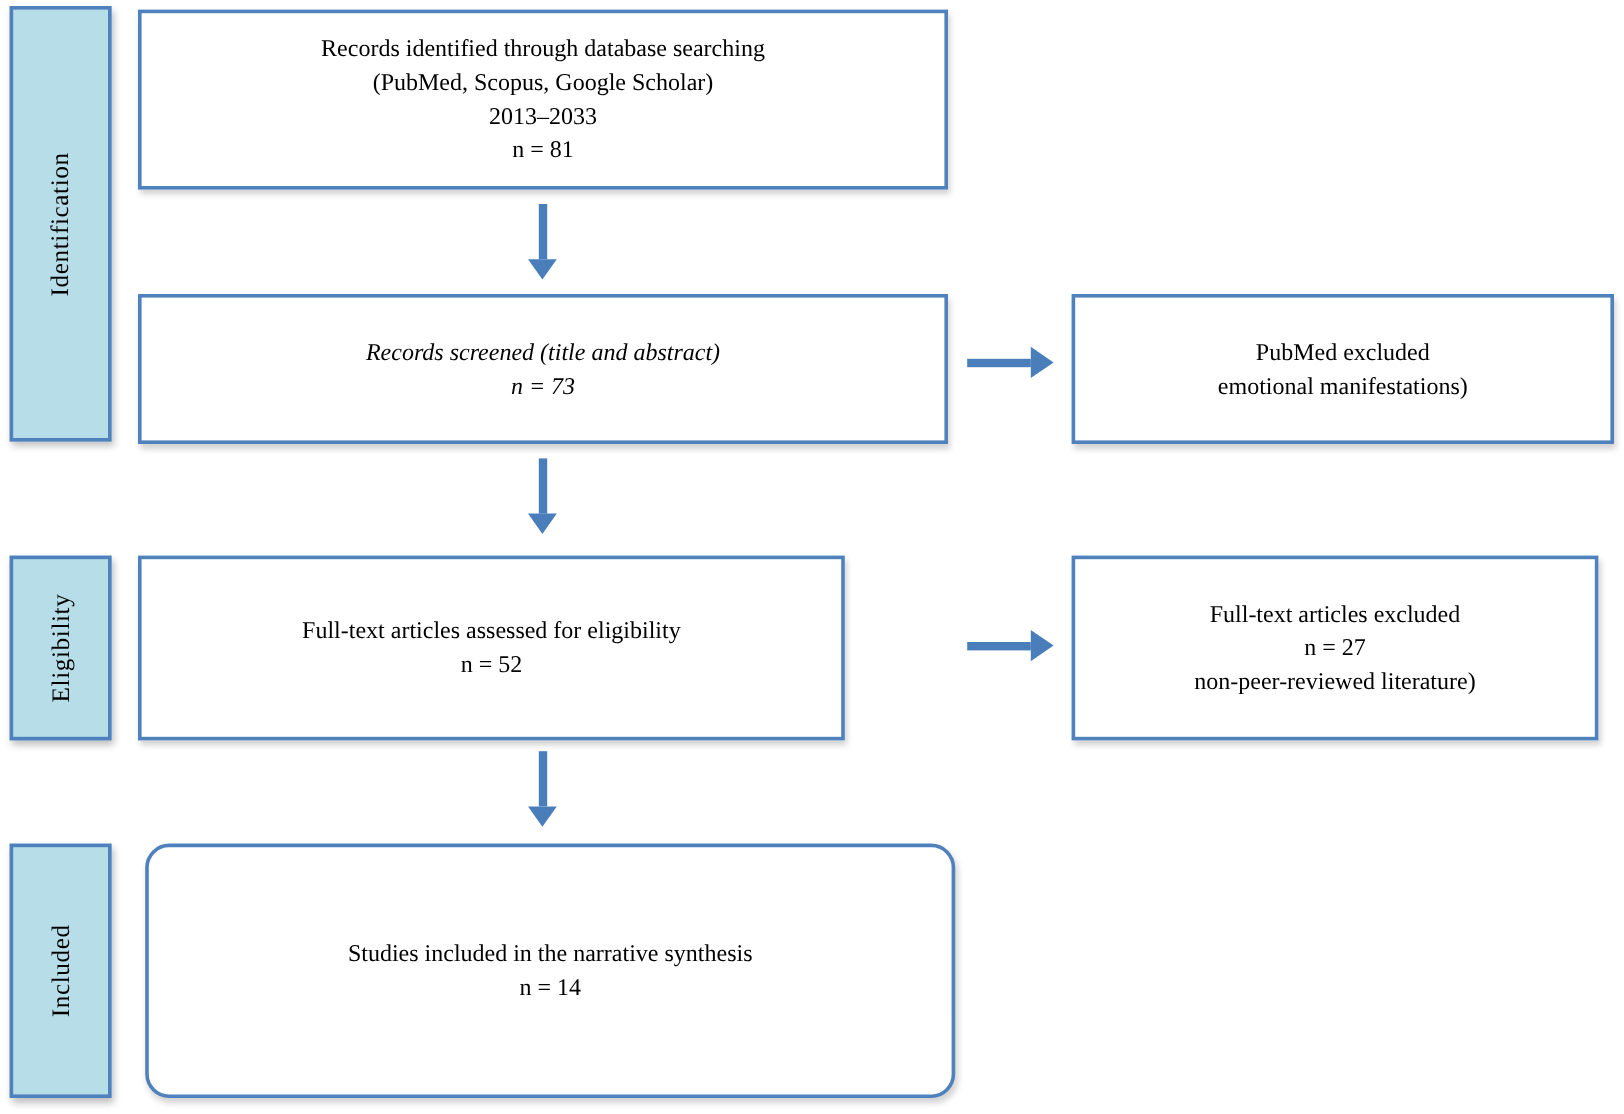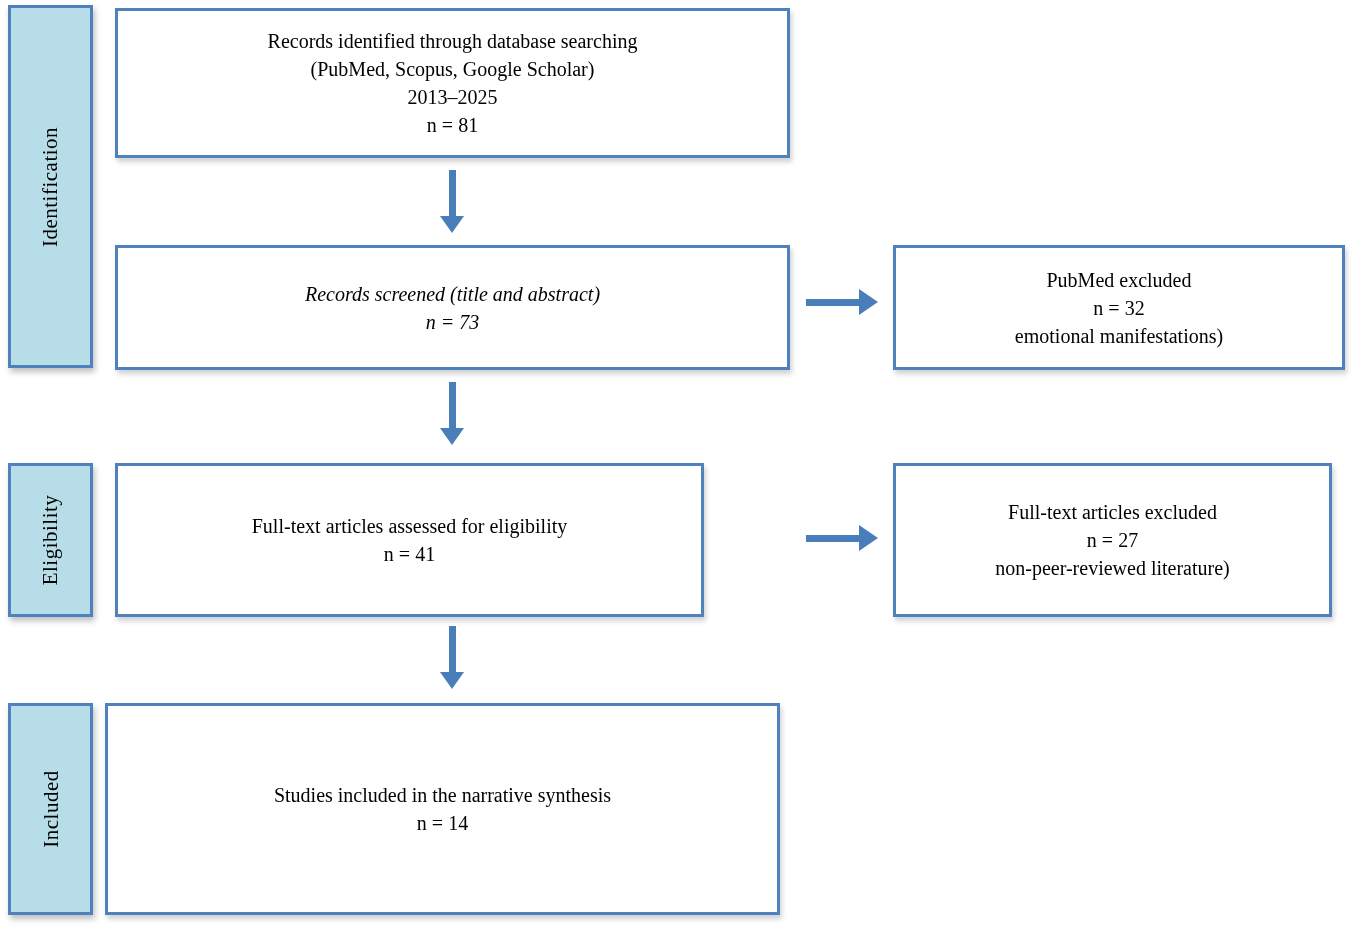--- a/index.html
+++ b/index.html
@@ -96,42 +96,41 @@
     <span class="stage-label">Eligibility</span>
   </div>
 
   <div class="box stage" style="left:8px; top:703px; width:85px; height:212px;">
     <span class="stage-label">Included</span>
   </div>
 
   <div class="box" style="left:115px; top:8px; width:675px; height:150px;">
     <div class="line">Records identified through database searching</div>
     <div class="line">(PubMed, Scopus, Google Scholar)</div>
-    <div class="line">2013–2025</div>
+    <div class="line">2013–2033</div>
     <div class="line">n = 81</div>
   </div>
 
   <div class="box" style="left:115px; top:245px; width:675px; height:125px;font-style:italic;">
     <div class="line">Records screened (title and abstract)</div>
     <div class="line">n = 73</div>
   </div>
 
   <div class="box" style="left:115px; top:463px; width:589px; height:154px;">
     <div class="line">Full-text articles assessed for eligibility</div>
-    <div class="line">n = 41</div>
+    <div class="line">n = 52</div>
   </div>
 
-  <div class="box" style="left:105px; top:703px; width:675px; height:212px;">
+  <div class="box" style="left:121px; top:703px; width:675px; height:212px;border-radius:20px;">
     <div class="line">Studies included in the narrative synthesis</div>
     <div class="line">n = 14</div>
   </div>
 
   <div class="box" style="left:893px; top:245px; width:452px; height:125px;">
     <div class="line">PubMed excluded</div>
-    <div class="line">n = 32</div>
     <div class="line">emotional manifestations)</div>
   </div>
 
   <div class="box" style="left:893px; top:463px; width:439px; height:154px;">
     <div class="line">Full-text articles excluded</div>
     <div class="line">n = 27</div>
     <div class="line">non-peer-reviewed literature)</div>
   </div>
 
   <div class="arrow-down" style="left:440px; top:170px; height:63px;">

